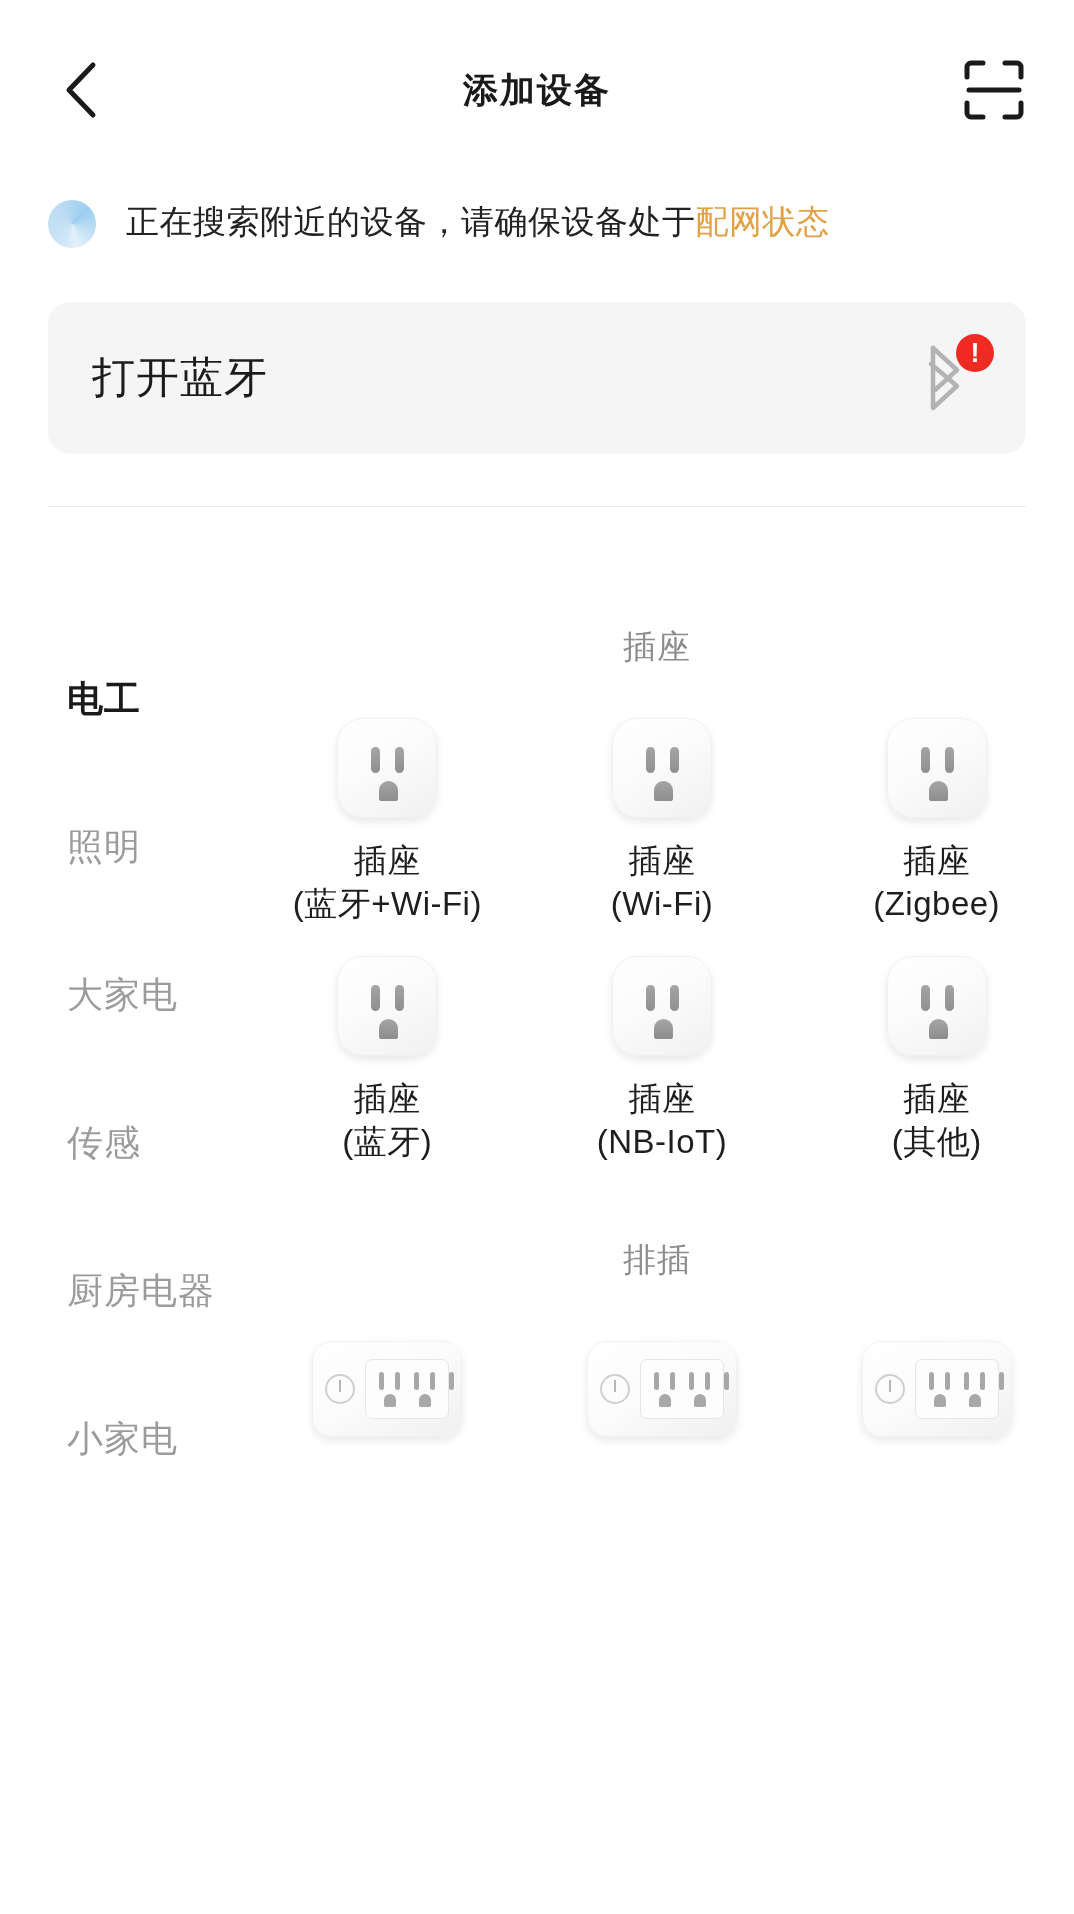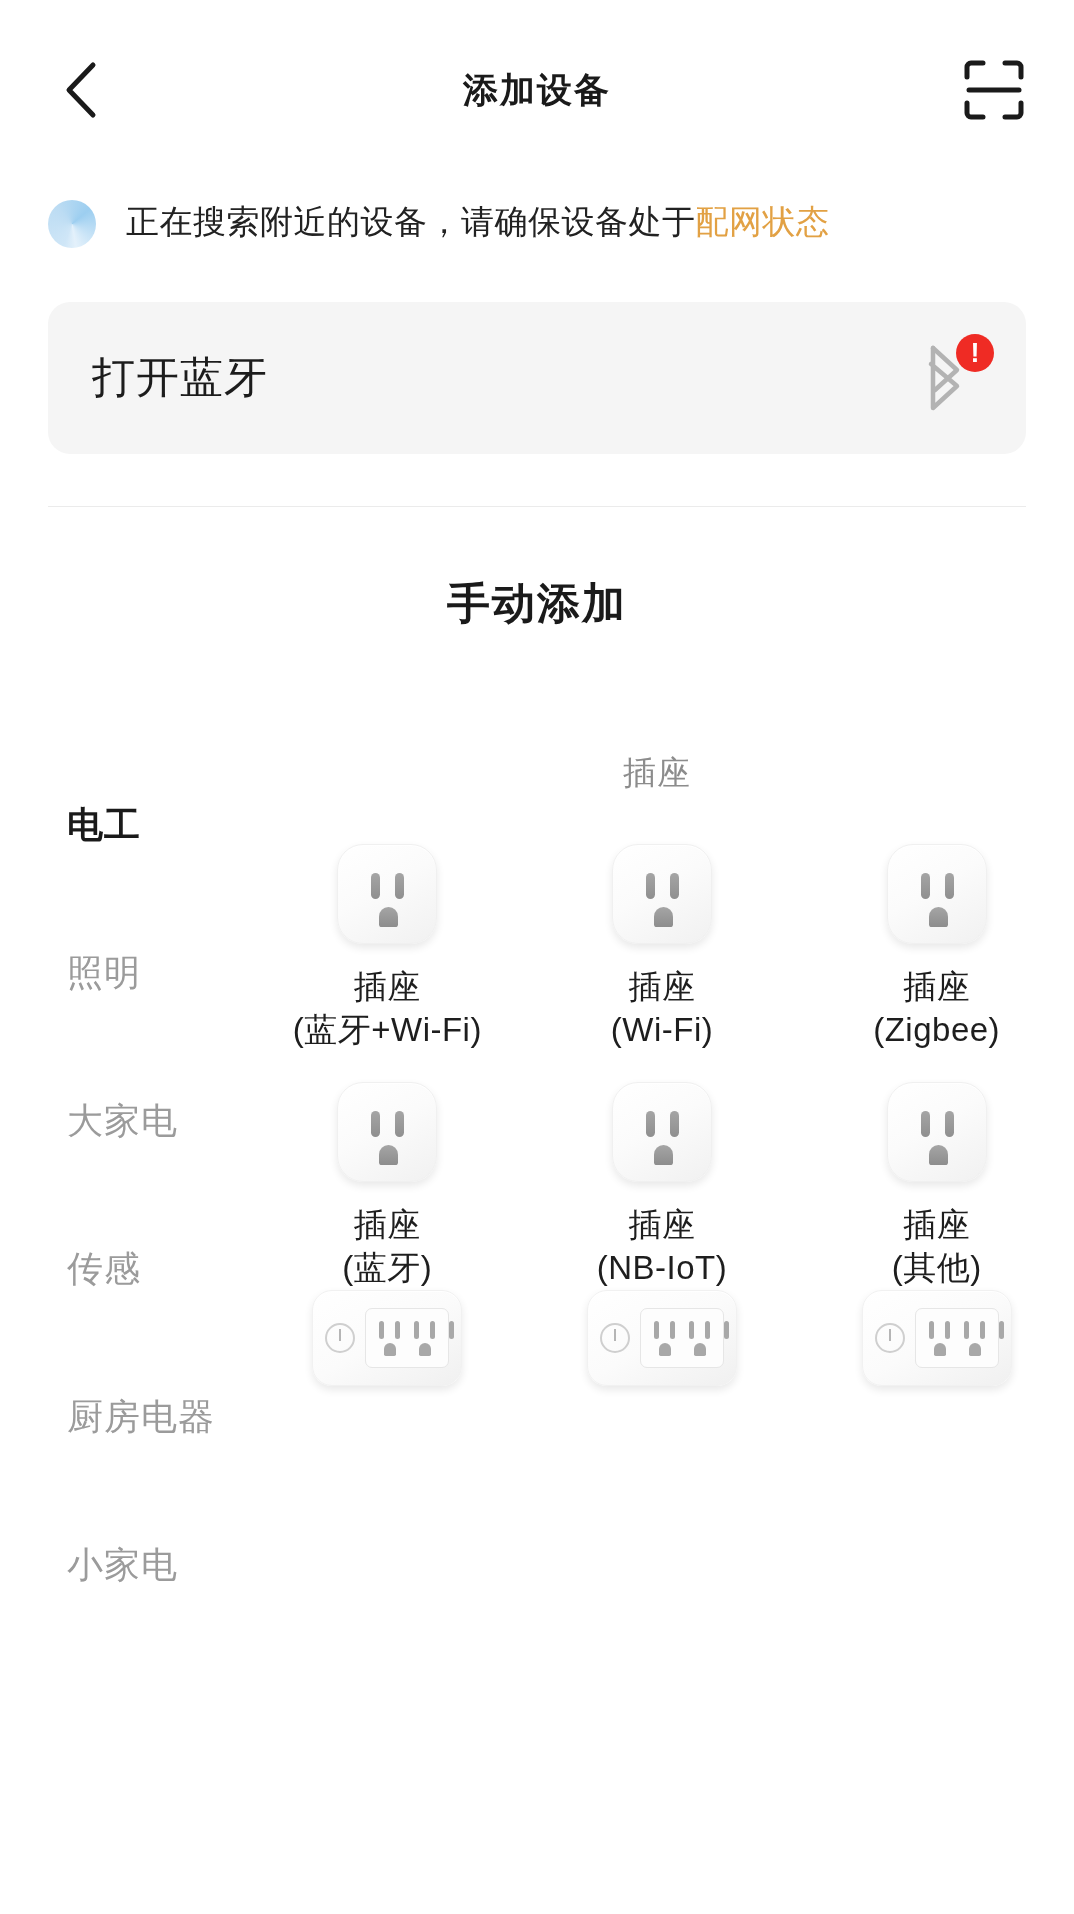--- a/index.html
+++ b/index.html
@@ -296,21 +296,20 @@
       <svg width="54" height="72" viewBox="0 0 54 72">
         <path d="M16 6 L16 66 L40 44 L14 22" fill="none" stroke="#b3b3b3" stroke-width="4.5" stroke-linecap="round" stroke-linejoin="round"></path>
         <path d="M16 6 L40 28 L18 48" fill="none" stroke="#b3b3b3" stroke-width="4.5" stroke-linecap="round" stroke-linejoin="round"></path>
       </svg>
       <div class="bt-badge">!</div>
     </div>
   </div>
 
   <div class="divider"></div>
 
-  <div class="manual-title">手动添加</div>
 
   <div class="body-area">
 
     <div class="sidebar">
       <div class="side-item active">
           <span>电工</span>
         </div>
       <div class="side-item">
           <span>照明</span>
         </div>
@@ -394,20 +393,21 @@
               <span class="pin-r"></span>
               <span class="ground"></span>
             </div>
           <div class="tile-label">
             <span>插座</span>
             <span class="sub">(其他)</span>
           </div>
         </div>
       </div>
 
+      <div class="group-title" style="margin-top:74px;margin-bottom:58px;">排插</div>
 
       <div class="grid">
         <div class="tile">
           <div class="strip">
             <span class="pwr"></span>
             <span class="panel">
               <span class="vp" style="left:13px;"></span>
                 <span class="vp" style="left:29px;"></span>
               <span class="vp" style="left:48px;"></span>
                 <span class="vp" style="left:64px;"></span>

